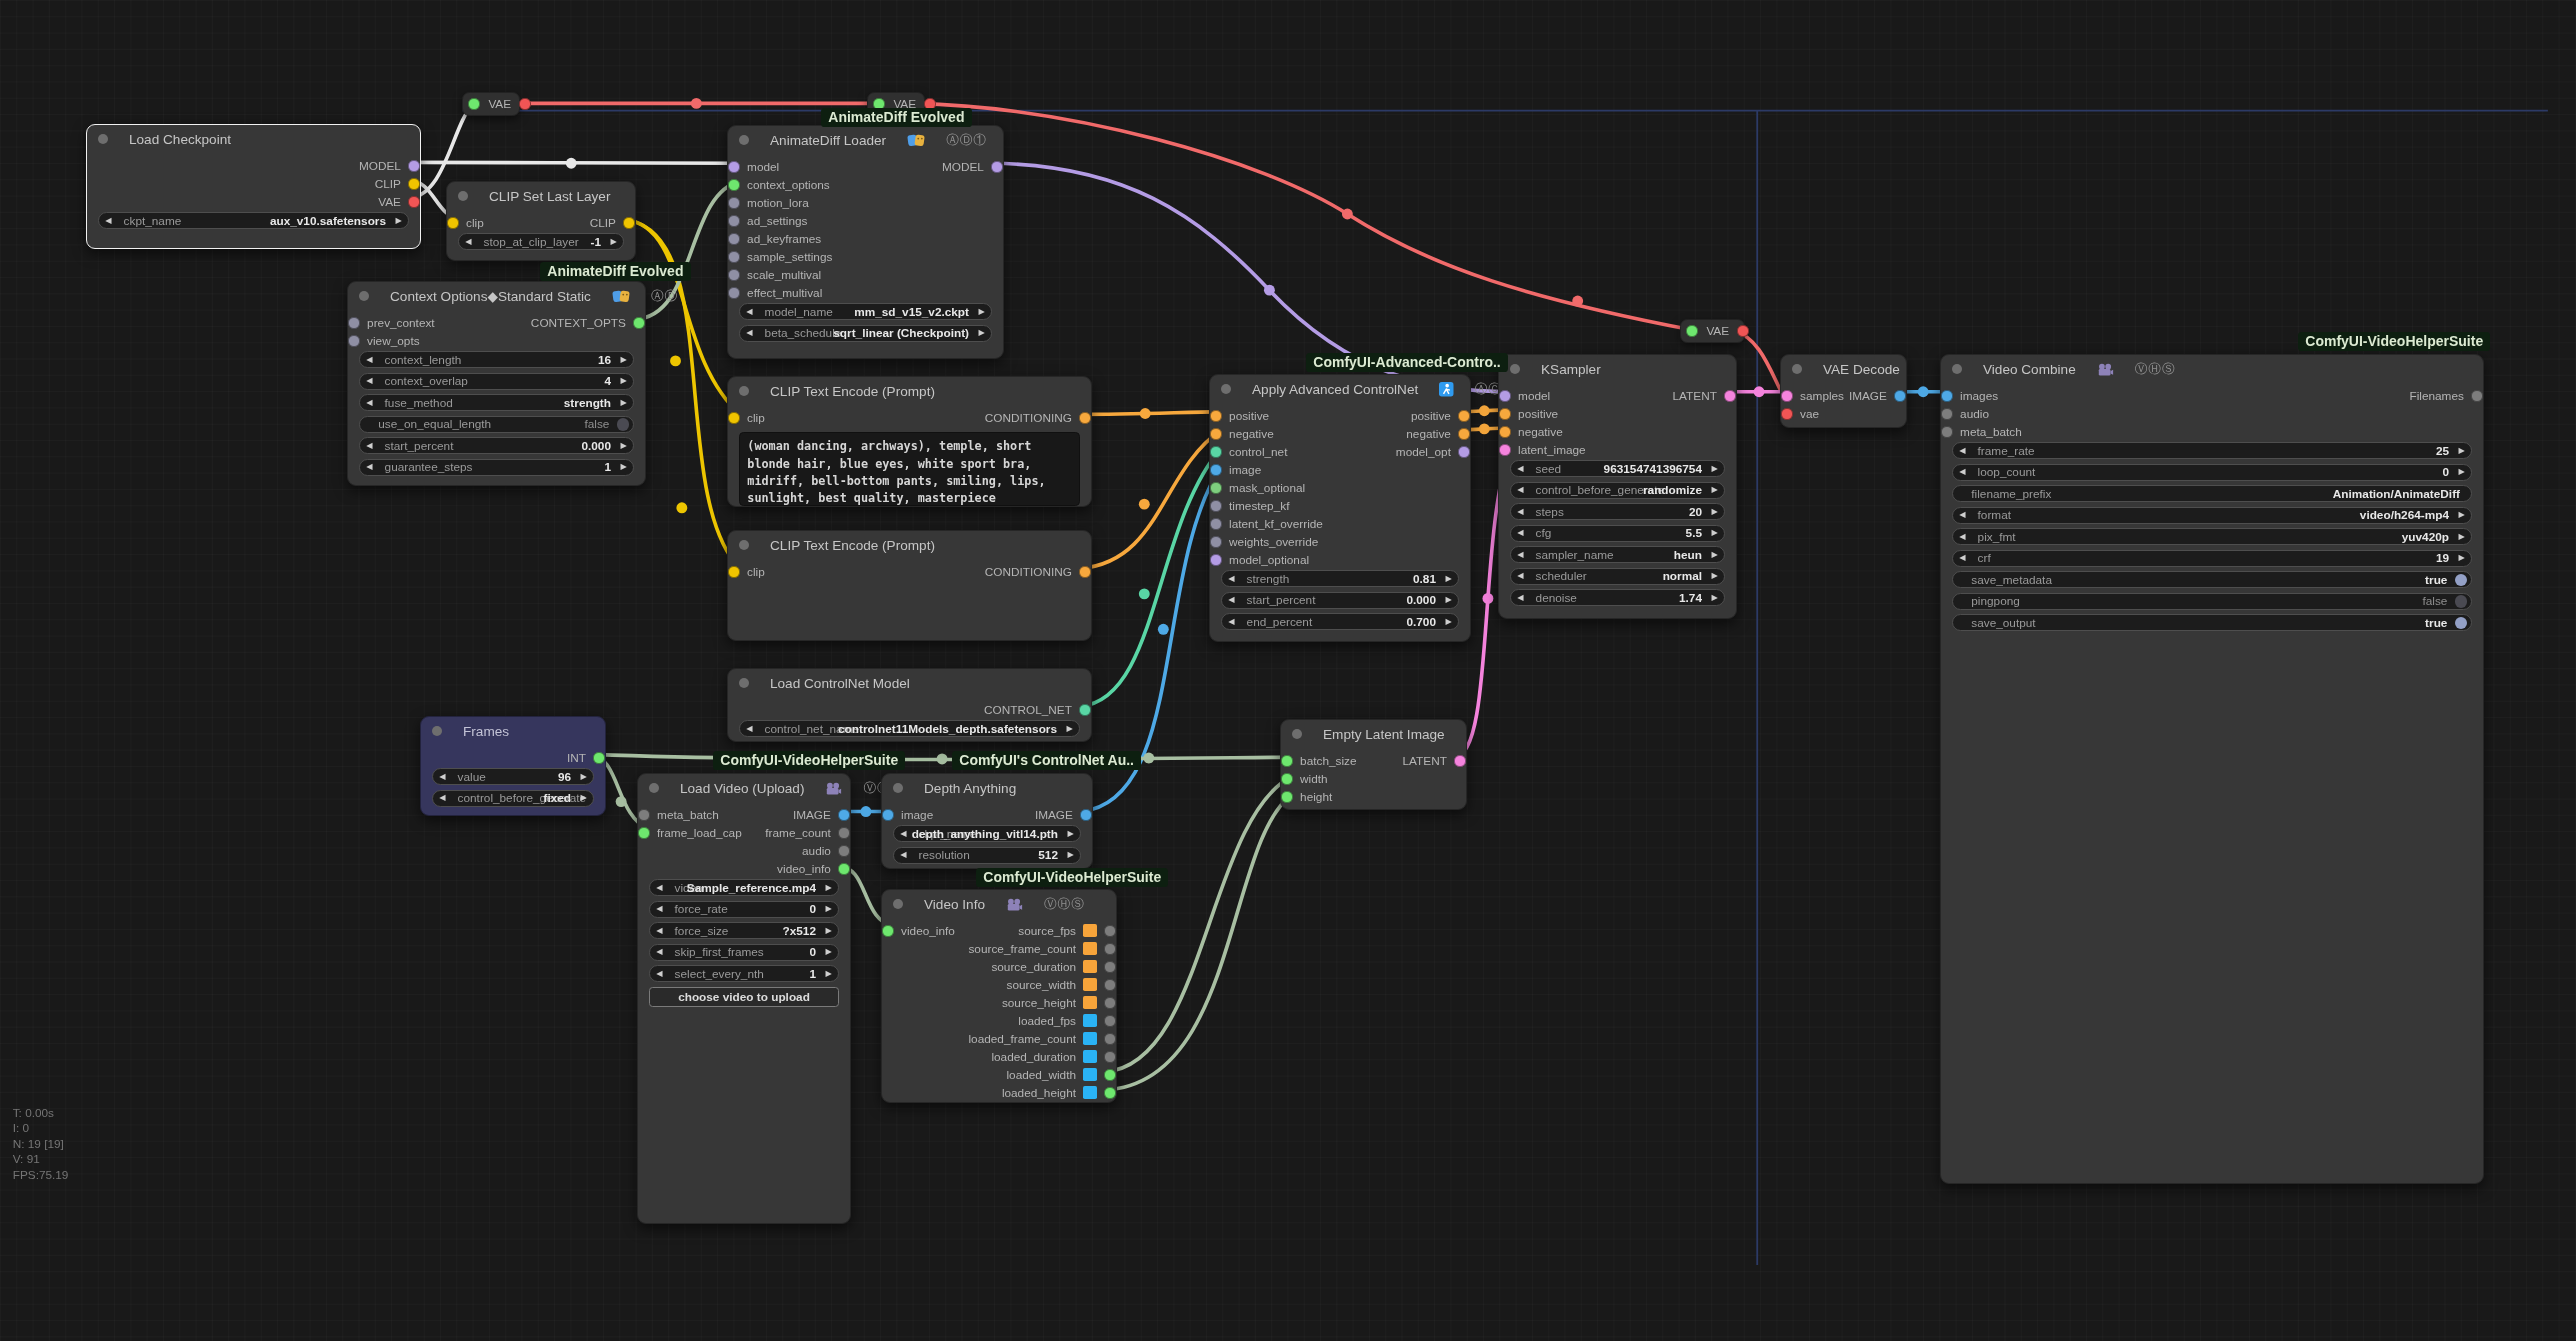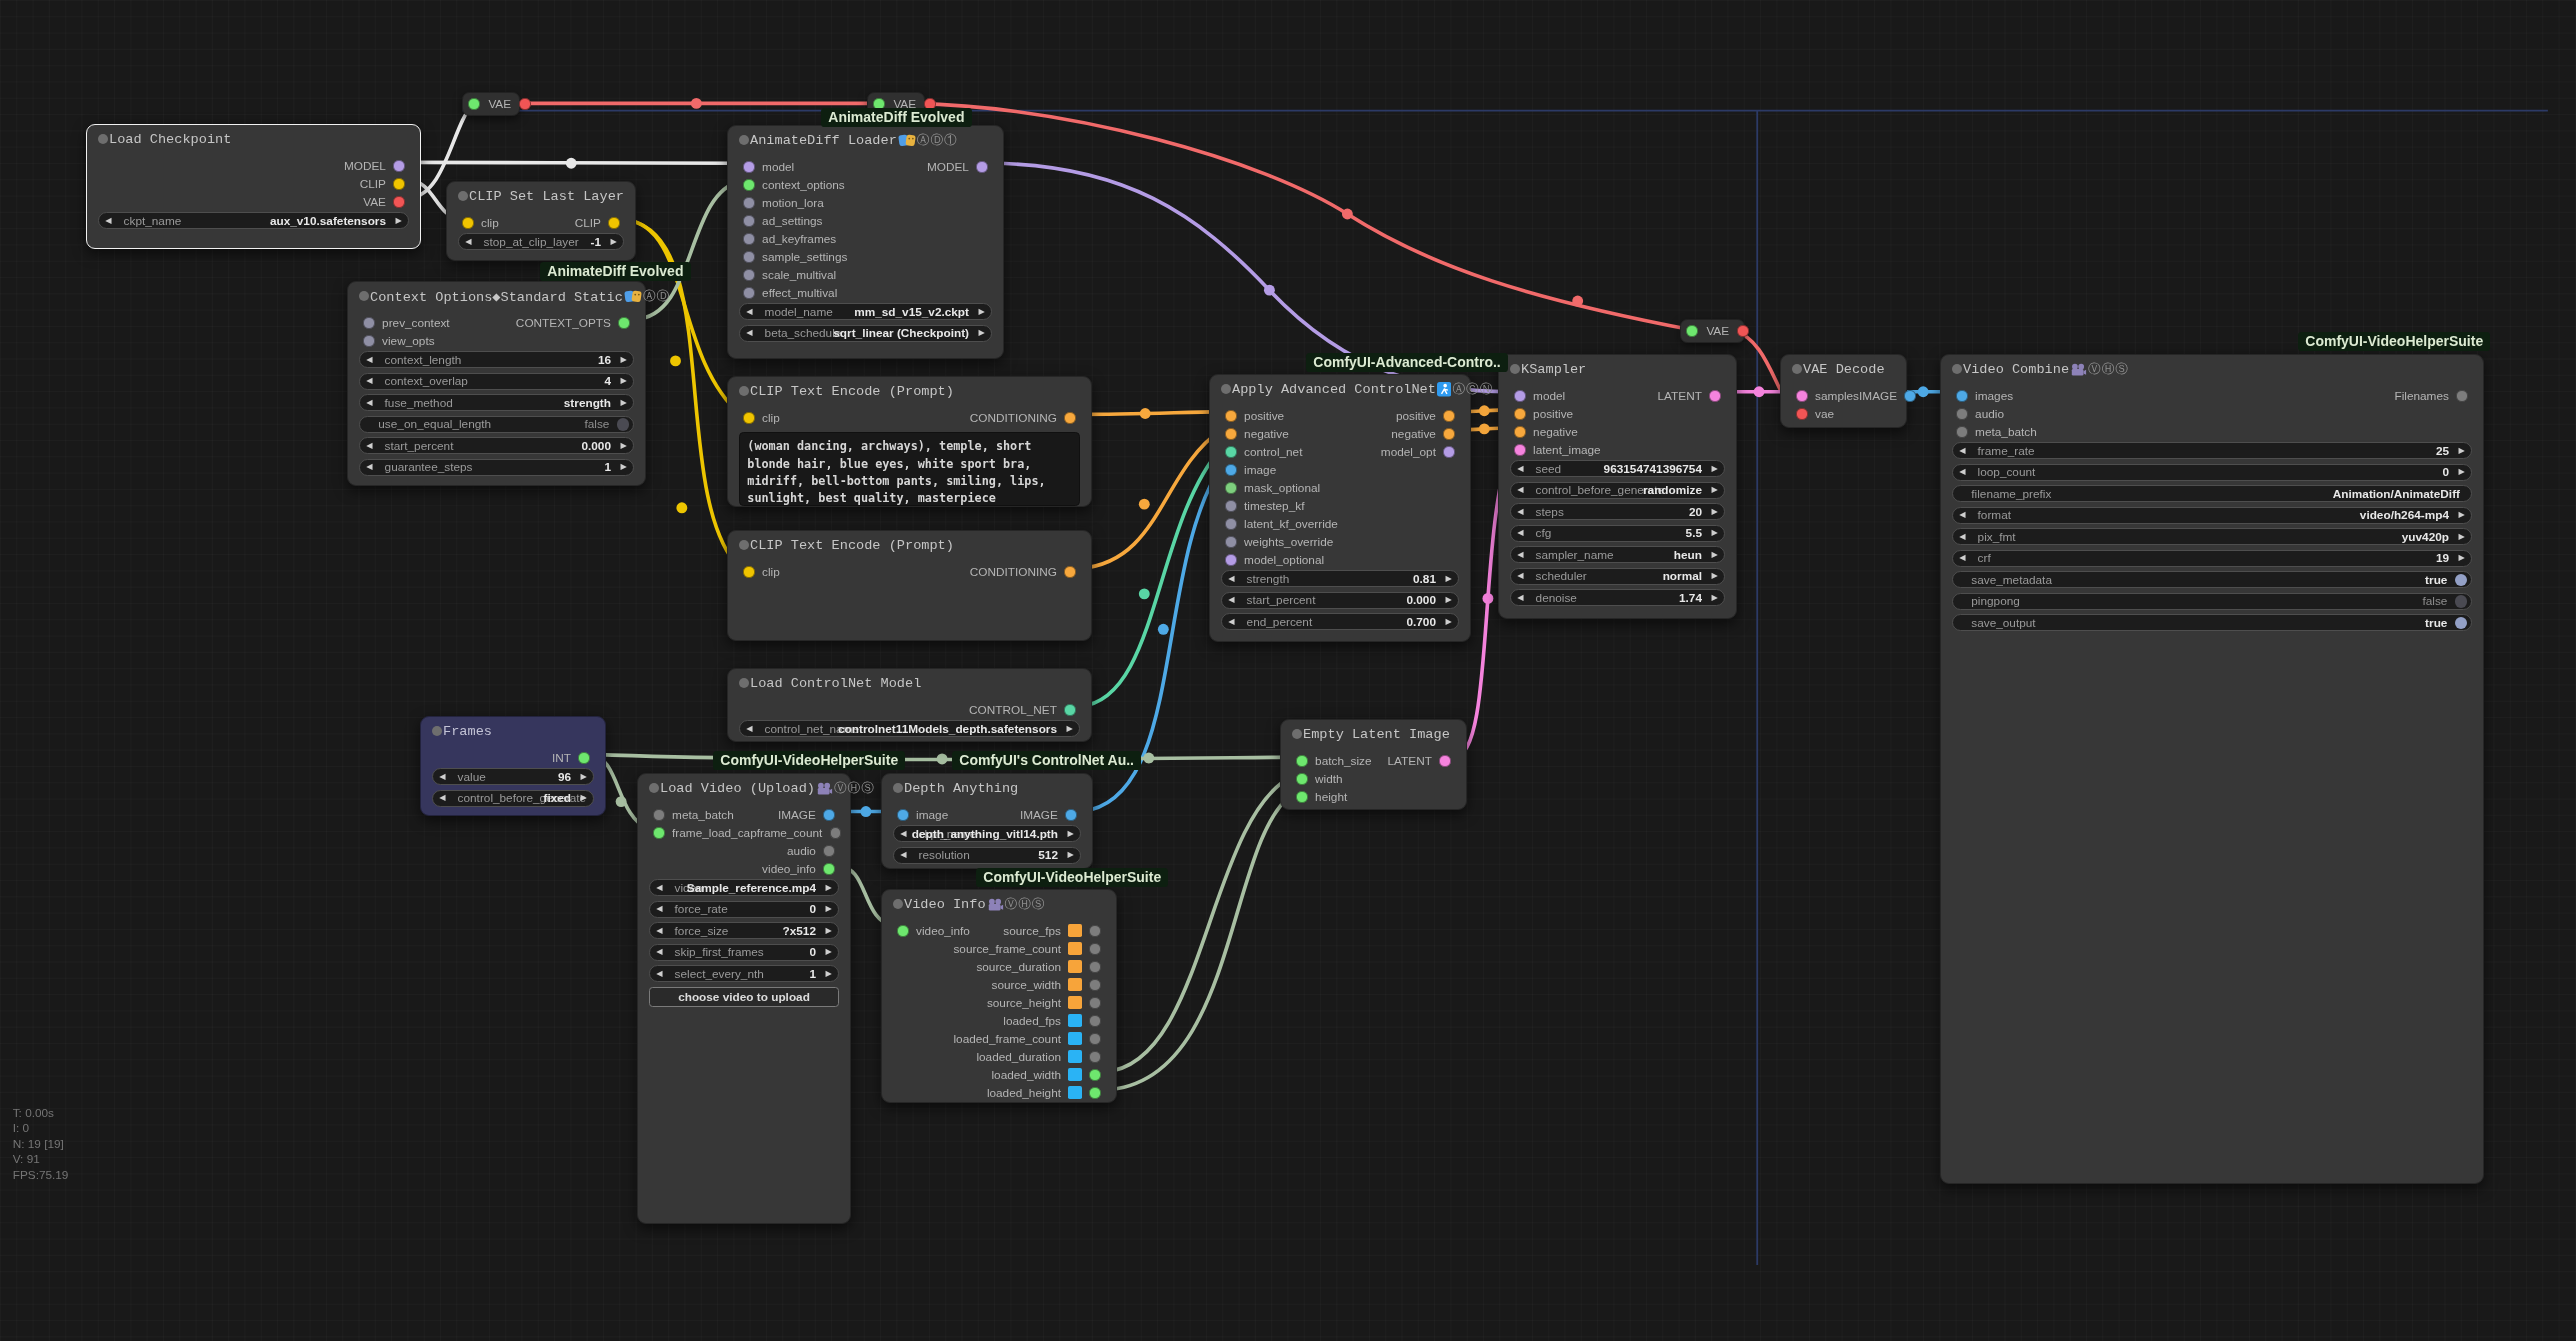--- a/index.html
+++ b/index.html
@@ -5,28 +5,28 @@
   html,body{margin:0;padding:0;background:#191919;overflow:hidden;}
   #canvas{position:relative;width:2576px;height:1342px;background-color:#191919;
     background-image:linear-gradient(rgba(255,255,255,.025) 0.9px,transparent 0.9px),
                      linear-gradient(90deg,rgba(255,255,255,.025) 0.9px,transparent 0.9px);
     background-size:16.3px 16.3px;font-family:"Liberation Sans",sans-serif;}
   #wires{position:absolute;left:0;top:0;z-index:1;}
   .node{position:absolute;z-index:2;background:#373737;border:0.9px solid #262626;border-radius:9px;
     box-shadow:0 4.5px 12.7px rgba(0,0,0,.55);box-sizing:border-box;}
   .node.navy{background:#36365d;border-color:#23233d;}
   .node.selected{border:1.8px solid #f2f2f2;}
-  .node-header{display:flex;align-items:center;gap:1px;height:23.6px;padding:2.7px 11px 0 11px;font-family:Liberation Mono, monospace;}
+  .node-header{display:flex;align-items:center;gap:21px;height:23.6px;padding:2.7px 11px 0 11px;}
   .collapse-dot{width:10px;height:10px;border-radius:50%;background:#6e6e6e;flex:0 0 auto;}
   .node-title{font-size:13.6px;color:#c6c6c6;white-space:nowrap;}
   .navy .node-title{color:#c3c3d6;}
   .title-letters{font-size:12.7px;color:#909090;letter-spacing:0.9px;white-space:nowrap;}
   .title-icon{display:inline-flex;align-items:center;}
   .slots{padding-top:5.4px;}
-  .slot-row{display:flex;justify-content:space-between;align-items:center;height:18px;padding:0 15px;}
+  .slot-row{display:flex;justify-content:space-between;align-items:center;height:18px;padding:0 0;}
   .in-slot,.out-slot{display:flex;align-items:center;gap:7.3px;}
   .out-slot{margin-left:auto;}
   .dot{width:11.8px;height:11.8px;border-radius:50%;box-shadow:0 0 0 0.9px rgba(0,0,0,.45) inset;flex:0 0 auto;}
   .slot-label{font-size:11.8px;color:#b5b5b5;white-space:nowrap;}
   .sq{width:13.6px;height:13.6px;border-radius:1.8px;flex:0 0 auto;}
   .widgets{padding:1.8px 11px 0 11px;}
   .widget{position:relative;display:flex;align-items:center;height:17px;margin-bottom:4.5px;
     background:#1c1c1c;border:0.9px solid #4e4e4e;border-radius:9px;padding:0 6.3px;box-sizing:border-box;}
   .warrow{font-size:8.2px;color:#cfcfcf;line-height:1;}
   .wlabel{font-size:11.8px;color:#9a9a9a;margin-left:12px;white-space:nowrap;}

